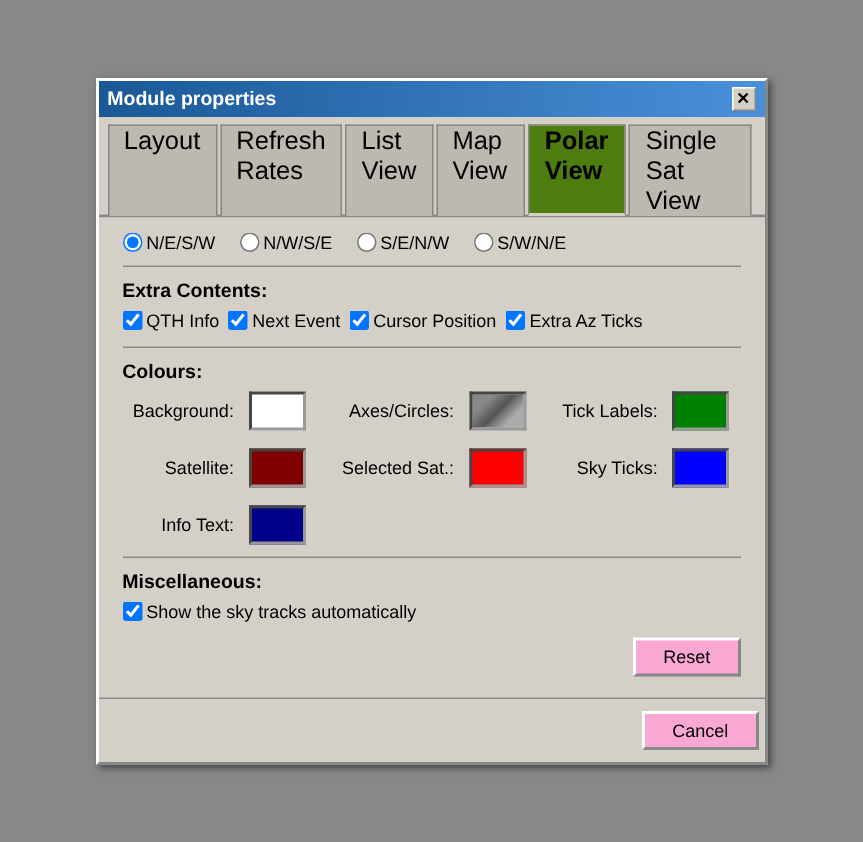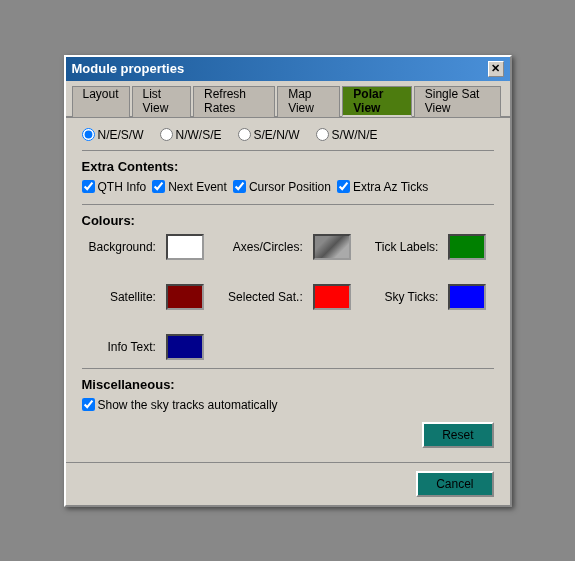--- a/index.html
+++ b/index.html
@@ -47,21 +47,21 @@
       font-weight: bold;
     }
     .tabs {
       display: flex;
       background: #d4d0c8;
       padding: 4px 6px 0 6px;
       border-bottom: 2px solid #888;
     }
     .tab {
       padding: 0 10px;
-      font-size: 12px;
+      font-size: 17px;
       cursor: pointer;
       background: #d4d0c8;
       border: 1px solid #888;
       border-bottom: none;
       margin-right: 2px;
       position: relative;
       top: 1px;
     }
     .tab.active {
       background: #4d7c0f;
@@ -119,30 +119,30 @@
       cursor: pointer;
     }
     .divider {
       border: none;
       border-top: 1px solid #888;
       margin: 8px 0;
     }
     .bottom-row {
       display: flex;
       justify-content: flex-end;
-      padding: 8px 16px;
+      padding: 8px 4px;
       gap: 8px;
       background: #d4d0c8;
       border-top: 1px solid #888;
     }
     .btn {
       padding: 4px 18px;
       font-size: 12px;
       cursor: pointer;
-      background: #0f766e;
+      background: #f9a8d4;
       border: 2px solid #888;
       border-top-color: #fff;
       border-left-color: #fff;
       min-width: 60px;
       margin-left: 48px;
     }
     .reset-row {
       display: flex;
       justify-content: flex-end;
       padding-right: 0;
@@ -165,22 +165,22 @@
 
 <div class="dialog">
 
   <div class="title-bar">
     <span>Module properties</span>
     <div class="close-btn">✕</div>
   </div>
 
   <div class="tabs">
     <div class="tab">Layout</div>
+    <div class="tab">Refresh Rates</div>
     <div class="tab">List View</div>
-    <div class="tab">Refresh Rates</div>
     <div class="tab">Map View</div>
     <div class="tab active">Polar View</div>
     <div class="tab">Single Sat View</div>
   </div>
 
   <div class="content">
 
     <div class="radio-group">
       <label class="radio-option">
         <input type="radio" name="orientation" checked="" style="">
@@ -218,21 +218,21 @@
       </label>
       <label class="checkbox-option">
         <input type="checkbox" checked="" style="">
         <span>Extra Az Ticks</span>
       </label>
     </div>
 
     <hr class="divider">
 
     <div class="section-title">Colours:</div>
-    <div style="display: grid; grid-template-columns: auto auto auto auto auto auto; gap: 24px 10px; align-items: center; margin-bottom: 8px;">
+    <div style="display: grid; grid-template-columns: auto auto auto auto auto auto; gap: 12px 10px; align-items: center; margin-bottom: 8px;">
 
       <span class="colour-label">Background:</span>
       <div class="colour-swatch" style="background: #ffffff; border: 2px inset #999;"></div>
       <span class="colour-label">Axes/Circles:</span>
       <div class="colour-swatch" style="background: linear-gradient(135deg, #888 25%, #555 50%, #aaa 75%); border: 2px inset #999;"></div>
       <span class="colour-label">Tick Labels:</span>
       <div class="colour-swatch" style="background: #008000; border: 2px inset #999;"></div>
 
       <span class="colour-label">Satellite:</span>
       <div class="colour-swatch" style="background: #800000; border: 2px inset #999;"></div>

